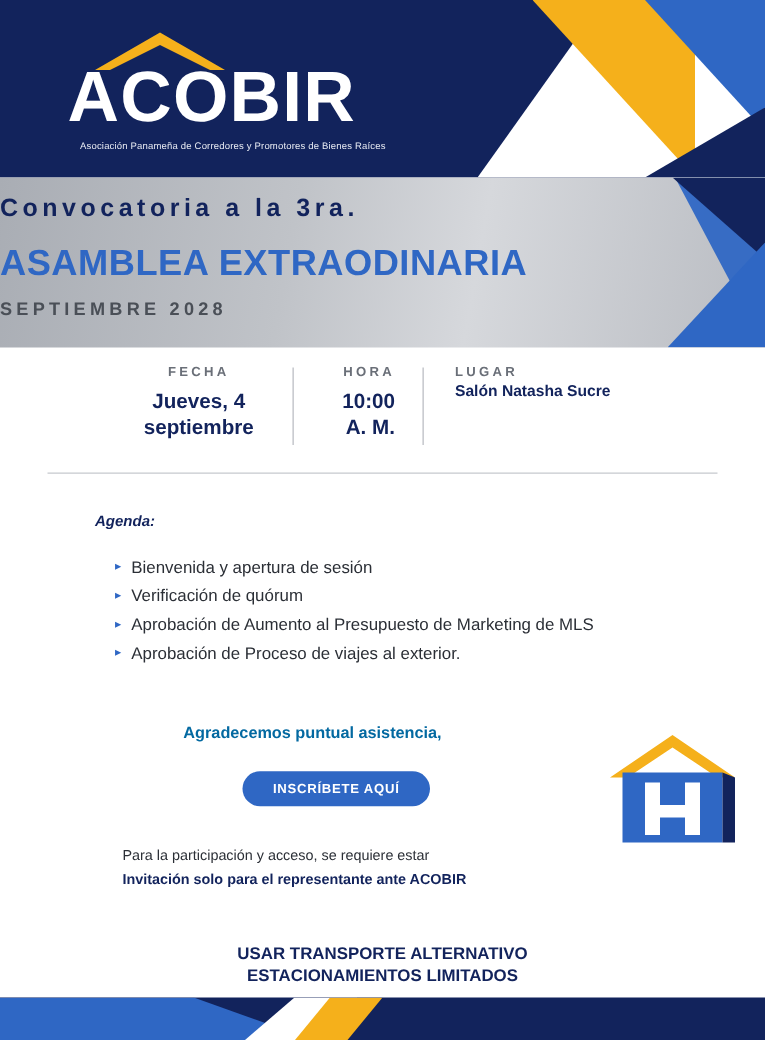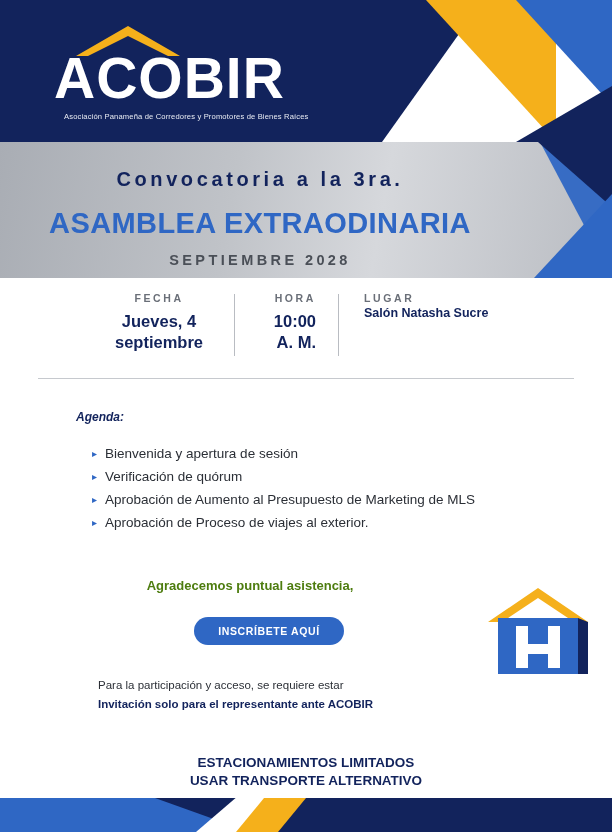--- a/index.html
+++ b/index.html
@@ -92,22 +92,22 @@
   }
   .banner-tri-c {
     position: absolute; top: 52px; right: 0;
     width: 78px; height: 84px;
     background: #2f67c4;
     clip-path: polygon(100% 0, 100% 100%, 0 100%);
   }
   .banner-inner {
     position: relative;
     width: 520px;
-    padding-top: 26px;
-    text-align: center;
+    padding-top: 14px;
+    text-align: left;
   }
   .banner-l1 {
     font-size: 20px; font-weight: bold; letter-spacing: 3.6px;
     color: #12235c;
   }
   .banner-l2 {
     margin-top: 16px;
     font-size: 29px; font-weight: bold; letter-spacing: 0.4px;
     color: #2f67c4;
   }
@@ -173,21 +173,21 @@
   }
   .agenda-arrow {
     color: #2f67c4; font-size: 10px;
     margin-right: 8px; line-height: 1.5;
   }
 
   
   .thanks {
     position: absolute; top: 578px; left: 0;
     width: 500px; text-align: center;
-    font-size: 13px; font-weight: bold; color: #4d7c0f;
+    font-size: 13px; font-weight: bold; color: #0369a1;
   }
   .cta {
     position: absolute; top: 617px; left: 194px;
     width: 150px; height: 28px;
     background: #2f67c4;
     border: none; border-radius: 14px;
     color: #ffffff;
     font-family: "Liberation Sans", sans-serif;
     font-size: 10.5px; font-weight: bold; letter-spacing: 0.6px;
     cursor: pointer;
@@ -319,22 +319,22 @@
     <path d="M34 44 L46 44 L46 62 L66 62 L66 44 L78 44 L78 86 L66 86 L66 72 L46 72 L46 86 L34 86 Z" fill="#ffffff"></path>
     <path d="M96 36 L106 40 L106 92 L96 92 Z" fill="#12235c"></path>
   </svg>
 
   <div class="fine">
     <div>Para la participación y acceso, se requiere estar</div>
     <div><b>Invitación solo para el representante ante ACOBIR</b></div>
   </div>
 
   <div class="footnote">
+    <div>USAR TRANSPORTE ALTERNATIVO</div>
     <div>ESTACIONAMIENTOS LIMITADOS</div>
-    <div>USAR TRANSPORTE ALTERNATIVO</div>
   </div>
 
   <div class="footer">
     <div class="ft-blue"></div>
     <div class="ft-white"></div>
     <div class="ft-yellow"></div>
   </div>
 
 </div>
 

